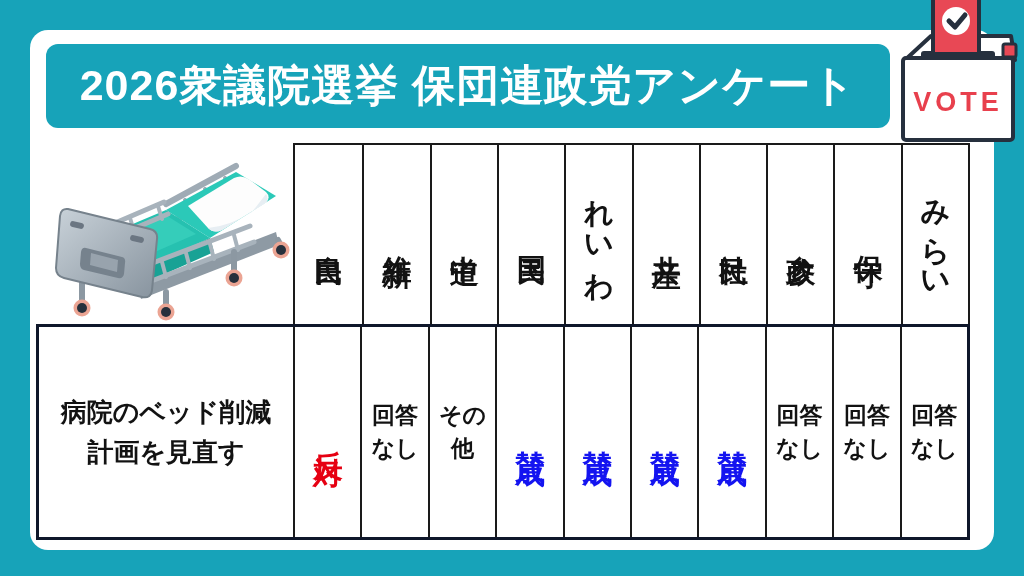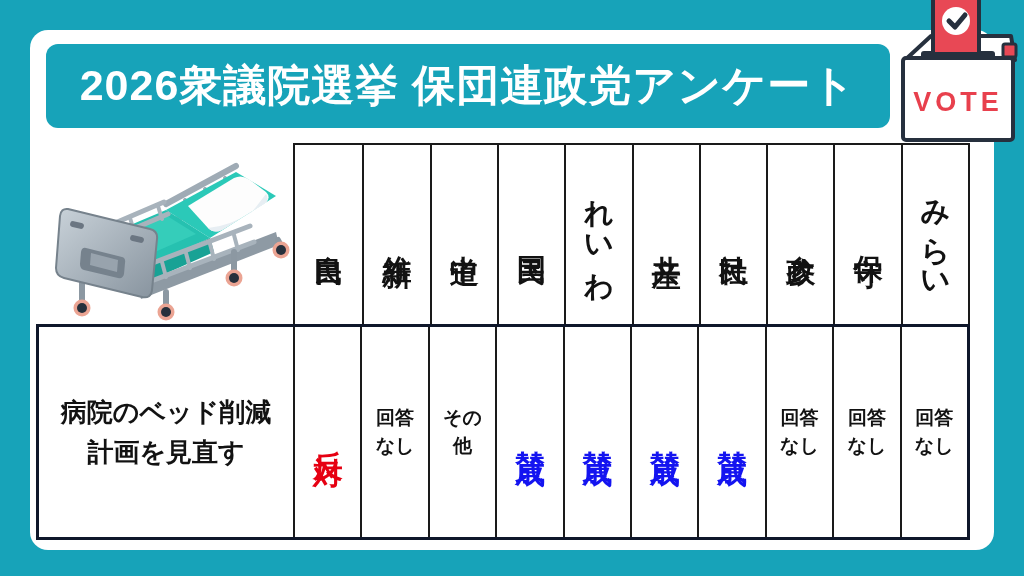--- a/index.html
+++ b/index.html
@@ -47,21 +47,21 @@
     border-left:2px solid #1a1a1a;box-sizing:border-box;
   }
   .acell:first-child{border-left:none;}
   .qtext{
     white-space:pre-line;text-align:center;
     font-weight:bold;font-size:26px;line-height:1.55;color:#121212;
   }
   .ans.vtext{font-size:30px;letter-spacing:6px;}
   .htext{
     white-space:pre-line;text-align:center;
-    font-weight:bold;font-size:19px;line-height:1.45;color:#121212;
+    font-weight:bold;font-size:23px;line-height:1.45;color:#121212;
   }
   .bed-svg{position:absolute;left:8px;top:114px;width:260px;height:180px;}
   .ballot-svg{position:absolute;left:897px;top:-4px;width:122px;height:150px;z-index:5;}
   .vote-word{
     font-family:"Liberation Sans","DejaVu Sans",sans-serif;
     font-weight:bold;letter-spacing:4px;
   }
 </style>
 </head>
 <body>

